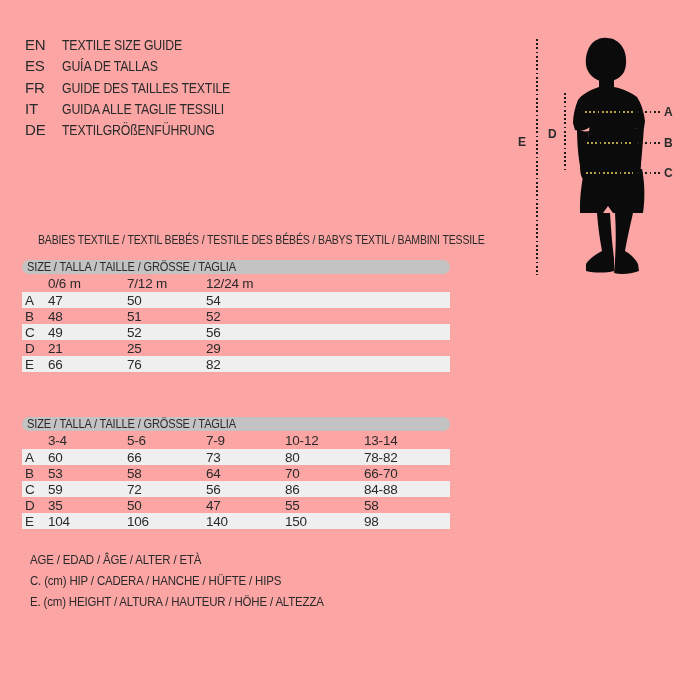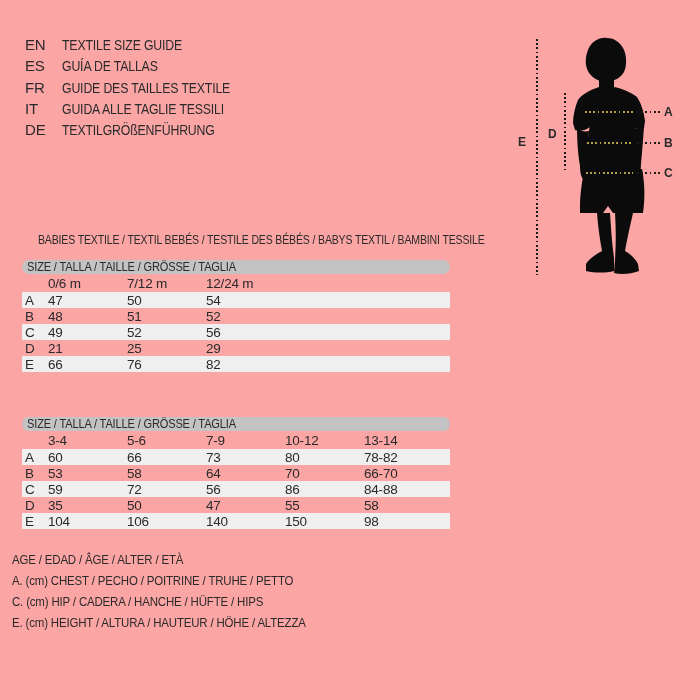--- a/index.html
+++ b/index.html
@@ -38,21 +38,21 @@
   .table-section{position:absolute;left:22px;width:428px;}
   .size-bar{height:14px;line-height:14px;background:var(--bar);padding-left:5px;font-size:13.5px;overflow:hidden;border-radius:7px;}
   .trow{display:flex;align-items:center;font-size:13.5px;}
   .trow.thead{height:18px;}
   .trow.body-row{height:16px;}
   .trow.stripe{background:var(--stripe);}
   .cell-label{width:26px;padding-left:3px;flex:none;}
   .cell{width:79px;flex:none;text-align:left;}
 
   
-  .legend{position:absolute;left:12px;top:549px;font-size:13.5px;}
+  .legend{position:absolute;left:30px;top:549px;font-size:13.5px;}
   .legend-line{height:21px;line-height:21px;white-space:nowrap;}
 </style>
 </head>
 <body>
 
 <div class="canvas">
 
   <div class="lang-block">
       <div class="lang-row"><span class="lang-code">EN</span><span class="condensed82">TEXTILE SIZE GUIDE</span></div>
       <div class="lang-row"><span class="lang-code">ES</span><span class="condensed82">GUÍA DE TALLAS</span></div>
@@ -182,18 +182,17 @@
         <span class="cell">104</span>
         <span class="cell">106</span>
         <span class="cell">140</span>
         <span class="cell">150</span>
         <span class="cell">98</span>
       </div>
     </div>
 
   <div class="legend">
       <div class="legend-line"><span class="condensed85">AGE / EDAD / ÂGE / ALTER / ETÀ</span></div>
-      <div class="legend-line"><span class="condensed85">A. (cm) CHEST / PECHO / POITRINE / TRUHE / PETTO</span></div>
       <div class="legend-line"><span class="condensed85">C. (cm) HIP / CADERA / HANCHE / HÜFTE / HIPS</span></div>
       <div class="legend-line"><span class="condensed85">E. (cm) HEIGHT / ALTURA / HAUTEUR / HÖHE / ALTEZZA</span></div>
     </div>
 
 </div>
 
 </body></html>

